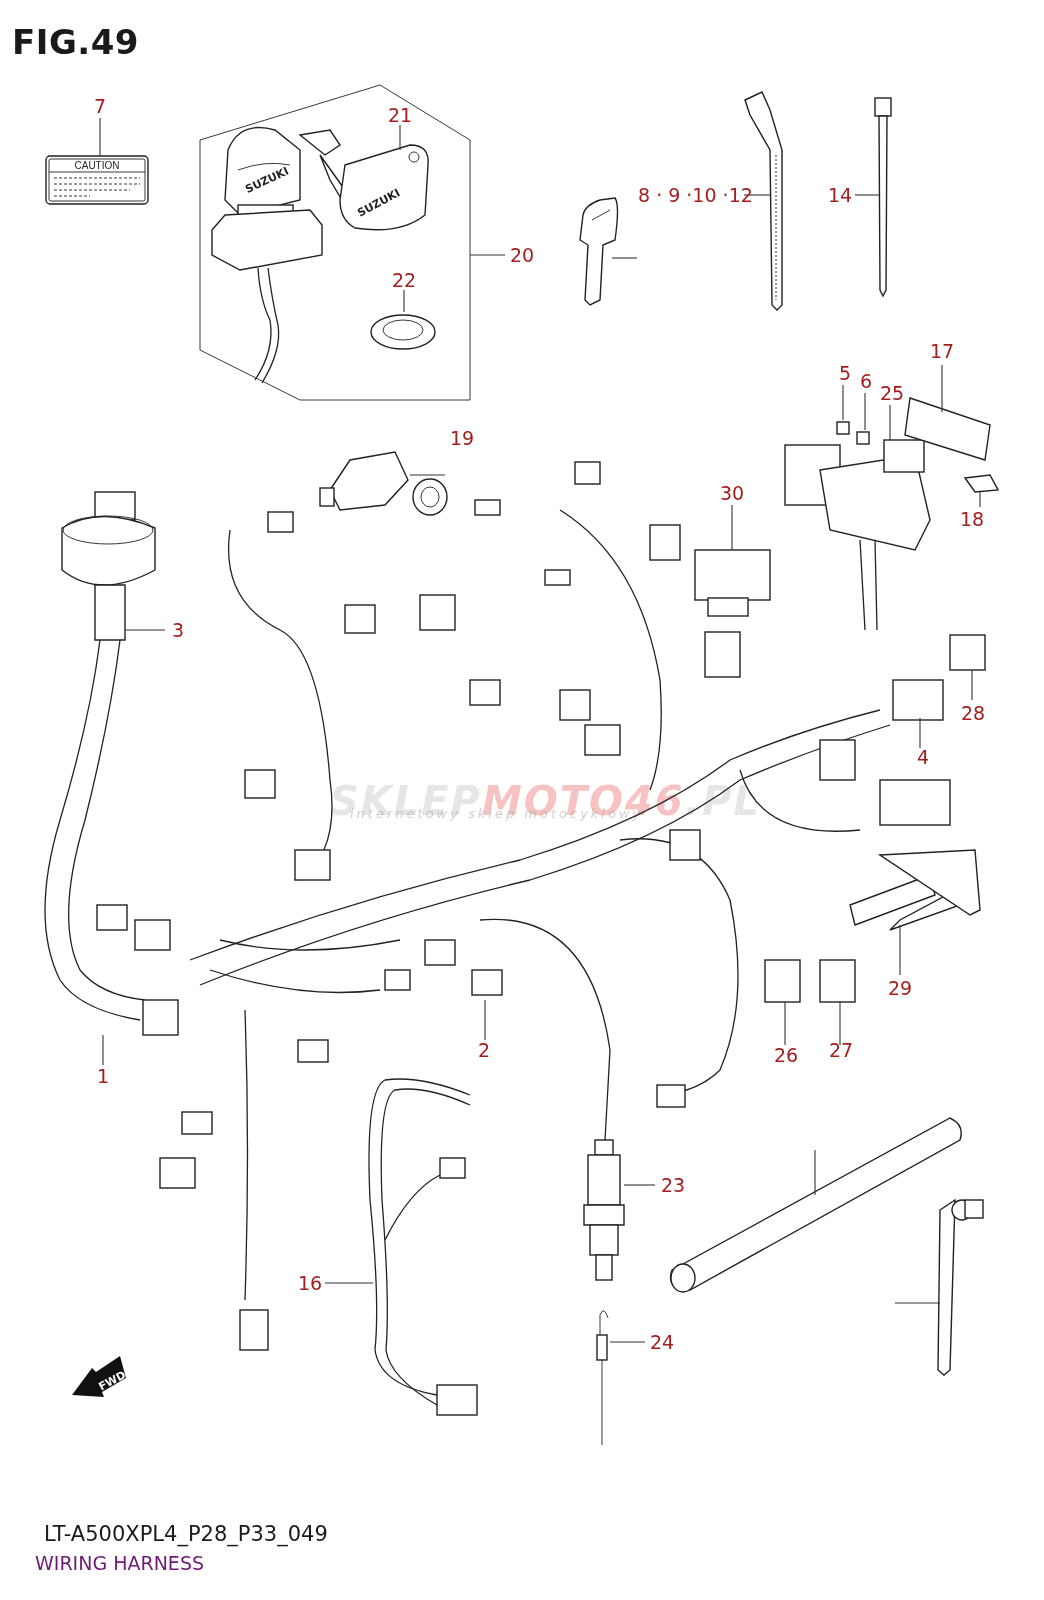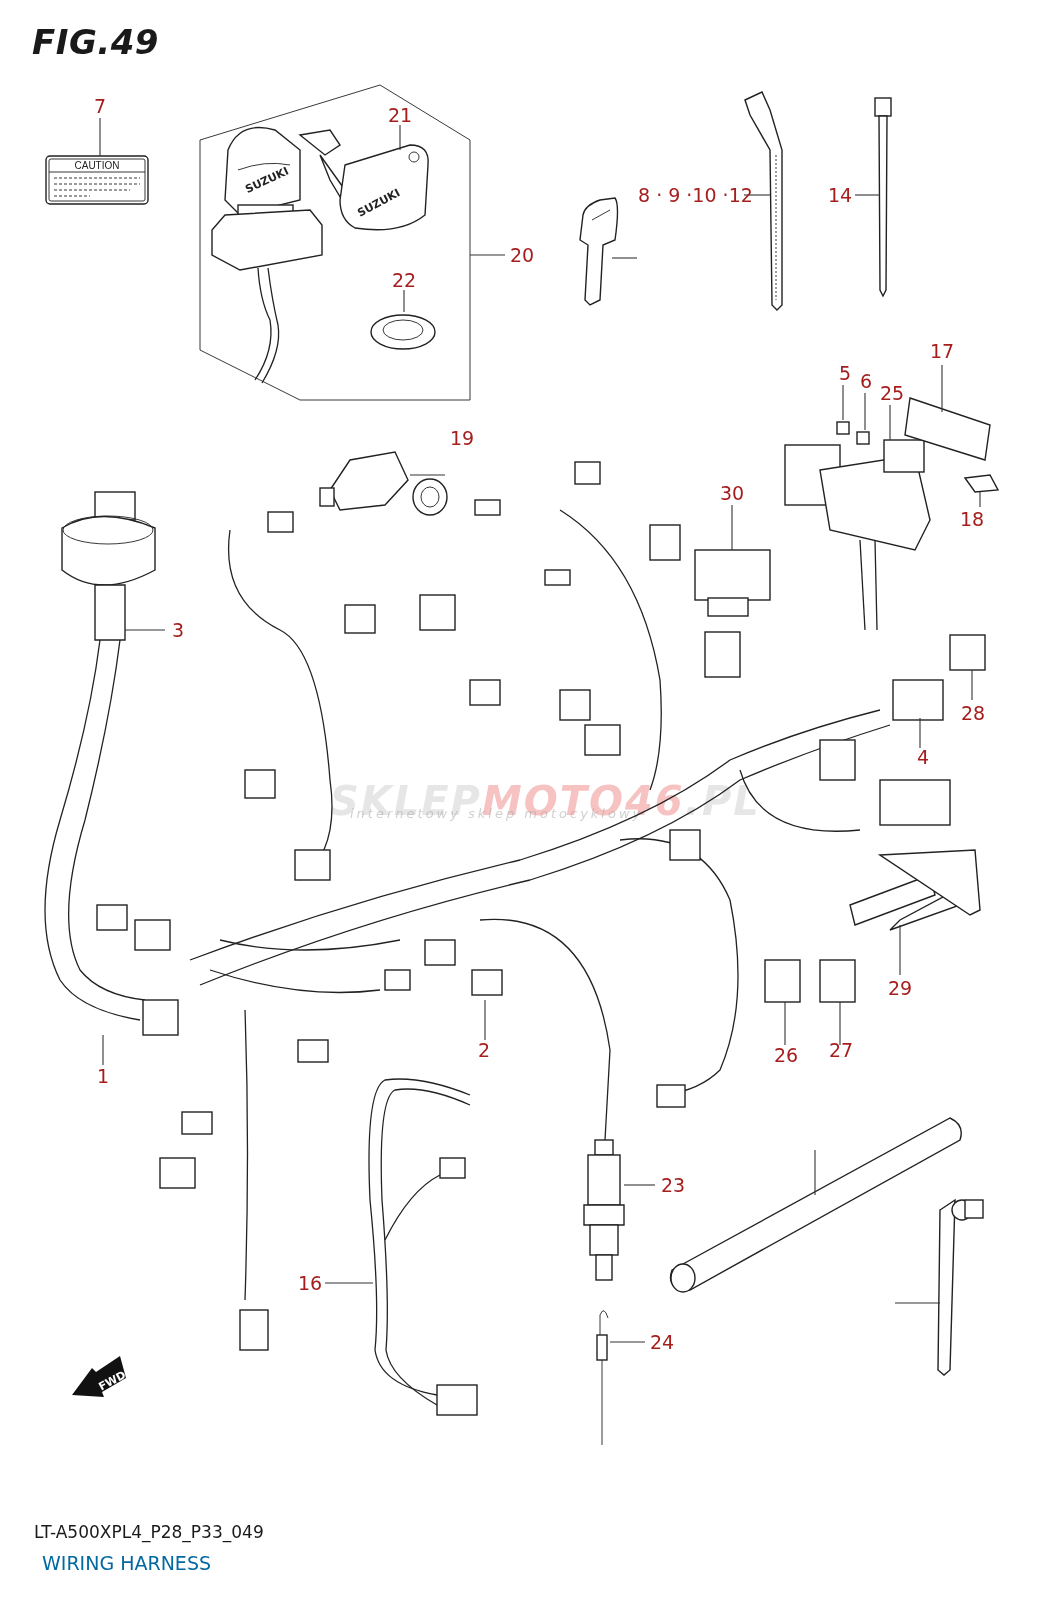--- a/index.html
+++ b/index.html
@@ -1,19 +1,19 @@
 <!DOCTYPE html>
 <html><head>
 <meta charset="utf-8">
 <style>
   html, body { margin:0; padding:0; background:#ffffff; }
   body { width:1044px; height:1600px; position:relative; overflow:hidden; font-family:"DejaVu Sans", sans-serif; }
-  .fig-title { position:absolute; left:32px; top:22px; font-family:"DejaVu Sans", sans-serif; font-weight:bold; font-size:34px; color:#1a1a1a; letter-spacing:0.5px;font-style:italic; }
-  .footer-code { position:absolute; left:34px; top:1522px; font-size:17px; color:#1a1a1a; font-family:"DejaVu Sans", sans-serif; }
-  .footer-name { position:absolute; left:42px; top:1552px; font-size:19px; color:#0369a1; font-family:"DejaVu Sans", sans-serif; }
+  .fig-title { position:absolute; left:12px; top:22px; font-family:"DejaVu Sans", sans-serif; font-weight:bold; font-size:34px; color:#1a1a1a; letter-spacing:0.5px; }
+  .footer-code { position:absolute; left:44px; top:1522px; font-size:21px; color:#1a1a1a; font-family:"DejaVu Sans", sans-serif; }
+  .footer-name { position:absolute; left:35px; top:1552px; font-size:19px; color:#701a75; font-family:"DejaVu Sans", sans-serif; }
   svg.diagram { position:absolute; left:0; top:0; }
   .callout { fill:#a51d1d; font-family:"DejaVu Sans", sans-serif; font-size:19px; }
   .lead { stroke:#333; stroke-width:1.1; fill:none; }
   .part { stroke:#222; stroke-width:1.4; fill:#fff; }
   .wire { stroke:#222; stroke-width:1.3; fill:none; }
   .thin { stroke:#222; stroke-width:0.9; fill:none; }
   .wm { position:absolute; left:330px; top:770px; font-family:"DejaVu Sans", sans-serif; font-weight:bold; font-style:italic; font-size:40px; letter-spacing:2px; color:rgba(200,200,200,0.45); white-space:nowrap;margin-top:8px; }
   .wm .red { color:rgba(235,120,120,0.45); }
   .wm-sub { position:absolute; left:350px; top:806px; font-family:"DejaVu Sans", sans-serif; font-style:italic; font-size:13px; letter-spacing:3px; color:rgba(170,170,170,0.55); white-space:nowrap; }
 </style>

